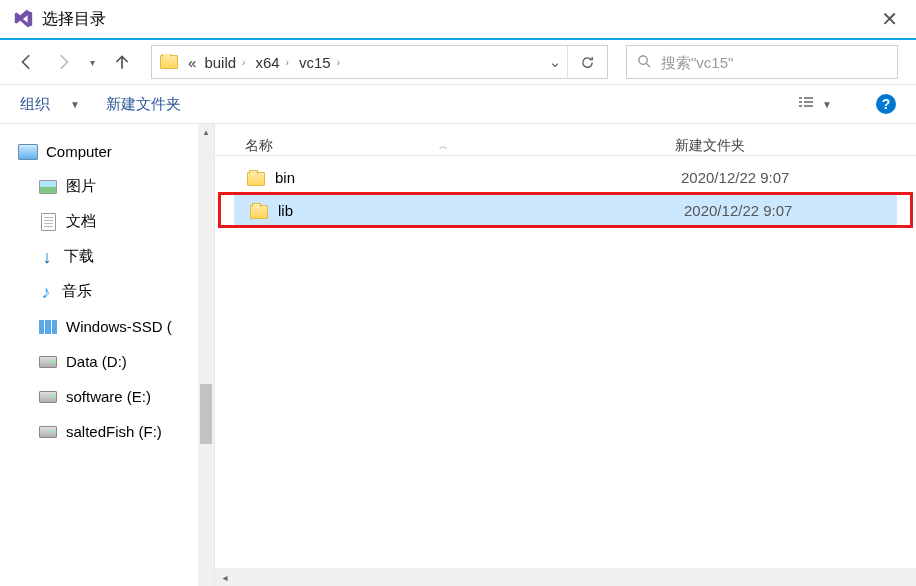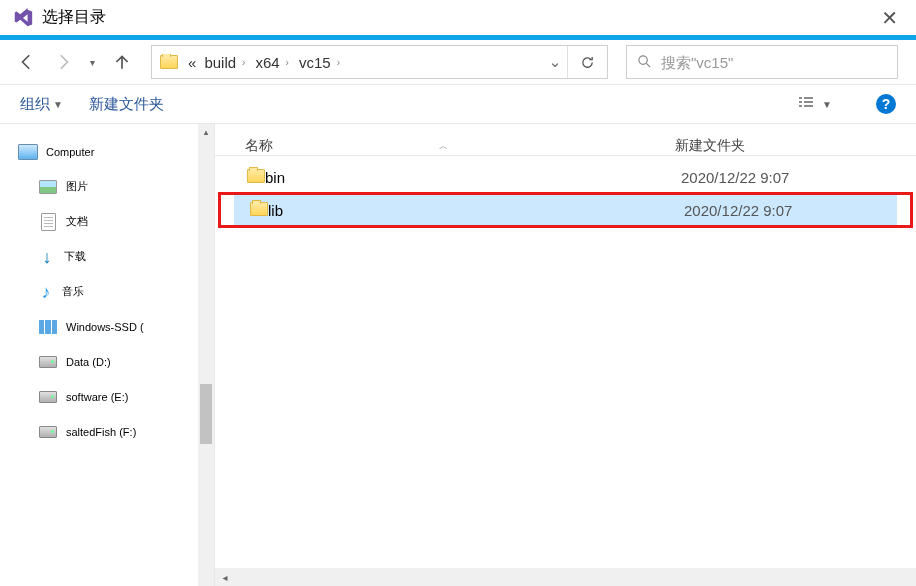--- a/index.html
+++ b/index.html
@@ -1,18 +1,18 @@
 <!DOCTYPE html>
 <html><head>
   <meta charset="utf-8">
   <style>
     * { margin: 0; padding: 0; box-sizing: border-box; font-family: "Microsoft YaHei", "Segoe UI", sans-serif; }
     body { width: 916px; height: 586px; background: #fff; overflow: hidden; font-size: 15px; color: #000; }
     
-    .titlebar { height: 40px; display: flex; align-items: center; padding: 0 10px; border-bottom: 5px solid #0ea5e9; }
+    .titlebar { height: 40px; display: flex; align-items: center; padding: 0 10px; border-bottom: 2px solid #0ea5e9; }
     .titlebar .vs-icon { width: 22px; height: 22px; margin-right: 8px; margin-left: 2px; }
     .titlebar .title { flex: 1; font-size: 16px; }
     .titlebar .close { font-size: 20px; color: #555; padding: 0 8px; }
     
     .navbar { height: 44px; display: flex; align-items: center; padding: 8px 18px; gap: 10px; }
     .nav-arrows { display: flex; align-items: center; gap: 18px; color: #555; }
     .nav-arrows .disabled { color: #bbb; }
     .navicon { width: 18px; height: 18px; display: inline-flex; align-items: center; justify-content: center; }
     .chev-small { font-size: 10px; color: #666; }
     
@@ -24,49 +24,49 @@
     .crumb .sep { color: #888; font-size: 10px; padding: 0 2px; }
     .addr-drop { width: 24px; display: flex; align-items: center; justify-content: center; color: #666; }
     .addr-refresh { width: 40px; border-left: 1px solid #e0e0e0; display: flex; align-items: center; justify-content: center; height: 100%; color: #555; }
     
     .searchbox { width: 272px; height: 34px; border: 1px solid #cfcfcf; display: flex; align-items: center; margin-left: 8px; padding: 0 10px; }
     .searchbox .sicon { width: 16px; height: 16px; margin-right: 8px; color: #888; }
     .searchbox input { border: none; flex: 1; font-size: 15px; outline: none; color: #333; }
     .searchbox input::placeholder { color: #9a9a9a; }
     
     .toolbar { height: 40px; border-top: 1px solid #e8e8e8; border-bottom: 1px solid #e8e8e8; display: flex; align-items: center; padding: 0 20px; gap: 26px; }
-    .toolbar .tbtn { color: #2a5699; display: flex; align-items: center; gap: 3px; }
+    .toolbar .tbtn { color: #2a5699; display: flex; align-items: center; gap: 20px; }
     .toolbar .spacer { flex: 1; }
     .toolbar .viewctrl { display: flex; align-items: center; gap: 6px; color: #555; }
     .help-icon { width: 20px; height: 20px; border-radius: 50%; background: #0078d4; color: #fff; display: flex; align-items: center; justify-content: center; font-size: 14px; font-weight: bold; margin-left: 18px; }
     
     .main { display: flex; height: calc(586px - 40px - 44px - 40px); }
     
     .sidebar { width: 214px; position: relative; overflow: hidden; }
     .sidebar-scroll { position: absolute; right: 0; top: 0; width: 16px; height: 100%; background: #f0f0f0; }
     .sidebar-scroll .arrow-up { position: absolute; top: 0; width: 100%; height: 16px; display: flex; align-items: center; justify-content: center; font-size: 9px; color: #666; }
     .sidebar-scroll .thumb { position: absolute; top: 260px; left: 2px; right: 2px; height: 60px; background: #c2c2c2; }
     .tree { padding-top: 10px; padding-left: 18px; }
     .tree-item { display: flex; align-items: center; height: 35px; gap: 8px; }
     .tree-item.root { padding-left: 0; }
     .tree-item.child { padding-left: 20px; }
-    .tree-label { color: #000; font-size: 11px; white-space: nowrap; }
+    .tree-label { color: #000; font-size: 15px; white-space: nowrap; }
     .ti-icon { width: 20px; height: 18px; flex-shrink: 0; display: flex; align-items: center; justify-content: center; }
     
     .filegrid { flex: 1; position: relative; border-left: 1px solid #e8e8e8; }
     .columns { display: flex; height: 32px; align-items: flex-end; border-bottom: 1px solid #e8e8e8; color: #444; font-size: 14px; }
     .col-name { width: 450px; padding-left: 30px; display: flex; align-items: center; gap: 6px; }
     .col-date { flex: 1; padding-left: 10px; }
     .sort-ind { font-size: 9px; color: #888; margin-left: 160px; }
     
     .row { display: flex; height: 30px; align-items: center; margin: 0 16px; }
     .row-inner { display: flex; align-items: center; width: 100%; height: 100%; padding-left: 16px; }
     .row.selected .row-inner { background: #cce8ff; }
     .highlight-box { border: 3px solid #e91919; margin: 0 3px; }
-    .row .cell-name { width: 434px; display: flex; align-items: flex-start; }
+    .row .cell-name { width: 434px; display: flex; align-items: flex-end; gap: 10px; }
     .row .cell-date { flex: 1; color: #555; }
     .row-folder-icon { width: 18px; height: 14px; background: linear-gradient(#ffe9a2,#ffd659); border: 1px solid #e0b945; border-radius: 1px; position: relative; flex-shrink: 0; }
     .row-folder-icon::before { content: ""; position: absolute; top: -3px; left: 1px; width: 7px; height: 3px; background: #ffe9a2; border: 1px solid #e0b945; border-bottom: none; border-radius: 1px 1px 0 0; }
     
     .hscroll { position: absolute; bottom: 0; left: 0; right: 0; height: 18px; background: #f0f0f0; display: flex; align-items: center; }
     .hscroll .harrow { width: 20px; display: flex; align-items: center; justify-content: center; font-size: 10px; color: #666; }
     
     .ico-computer { width: 20px; height: 16px; background: linear-gradient(#cfeaff,#5fb2ee); border: 1px solid #648db0; border-radius: 1px; position: relative; }
     .ico-3d { width: 18px; height: 18px; background: linear-gradient(135deg,#4fc3f7,#0288d1); clip-path: polygon(50% 0, 100% 25%, 100% 75%, 50% 100%, 0 75%, 0 25%); }
     .ico-video { width: 18px; height: 14px; background: linear-gradient(#8a6d3b,#6b5127); border-radius: 1px; position: relative; }

